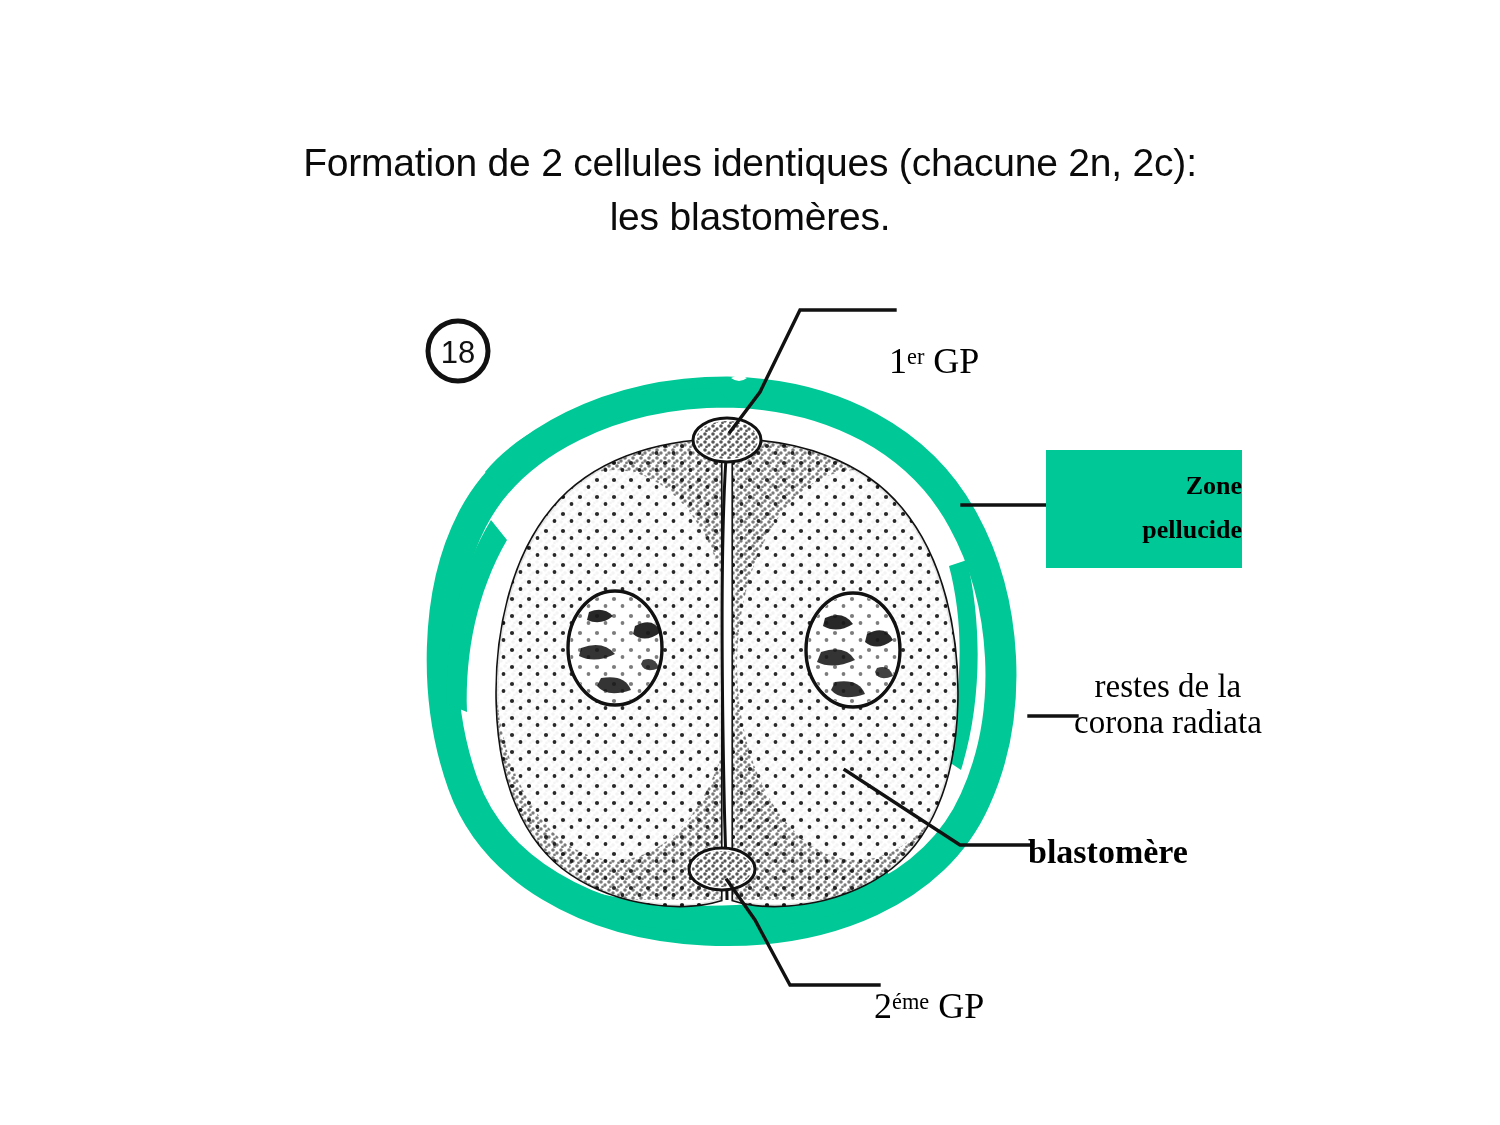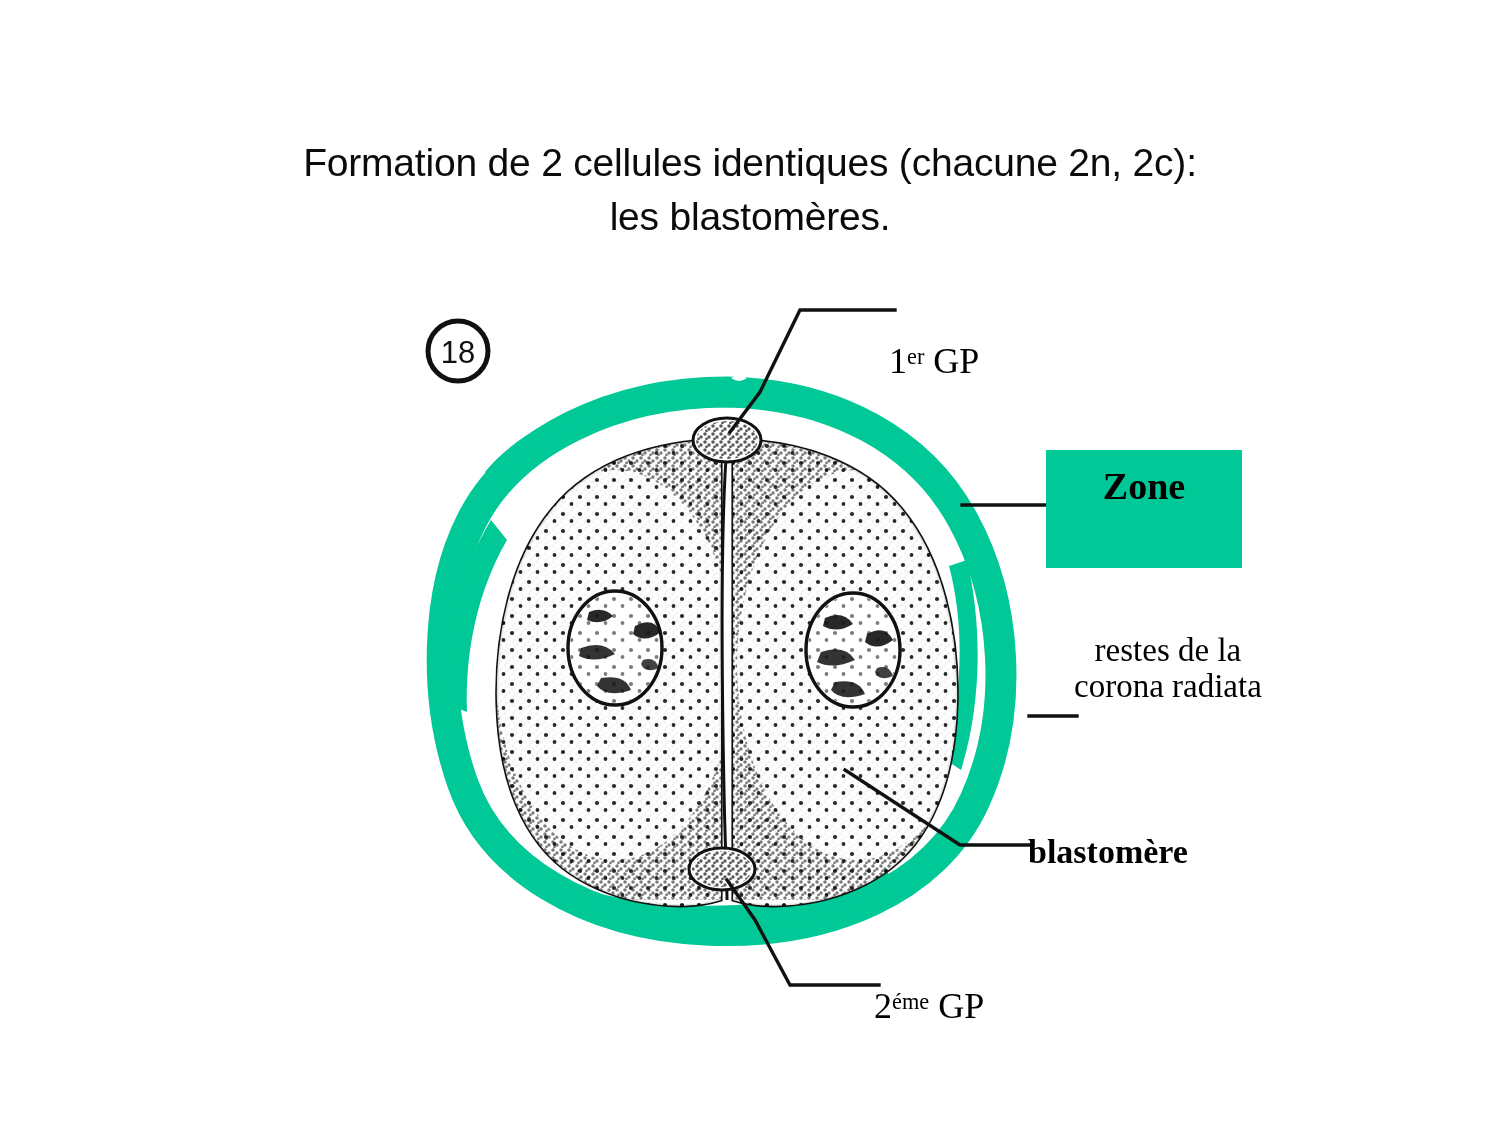--- a/index.html
+++ b/index.html
@@ -62,21 +62,21 @@
     font-size: 36px;
     margin-top: 45px;
   }
   #lbl-gp2 {
     left: 874px;
     top: 985px;
     font-size: 36px;
   }
   #lbl-corona {
     left: 1074px;
-    top: 632px;
+    top: 668px;
     font-size: 33px;
     line-height: 36px;
     text-align: center;
   }
   #lbl-blasto {
     left: 1028px;
     top: 833px;
     font-size: 34px;
     font-weight: bold;
   }
@@ -89,24 +89,24 @@
     width: 196px;
     height: 118px;
     background: #00c896;
     box-sizing: border-box;
   }
   #zone-box .zone-text {
     position: absolute;
     left: 0;
     top: 14px;
     width: 196px;
-    text-align: center;
+    text-align: right;
     font-family: "Liberation Serif", serif;
     font-weight: bold;
-    font-size: 38px;
+    font-size: 26px;
     line-height: 44px;
     color: #000000;
   }
   #zone-box .zone-text .l2 { display: block; }
 </style>
 </head>
 <body>
 
 <div id="slide">
 
@@ -307,16 +307,17 @@
   <div class="lbl" id="lbl-corona">
     <div>restes de la</div>
     <div>corona radiata</div>
   </div>
 
   <div class="lbl" id="lbl-blasto">blastomère</div>
 
   <div id="zone-box">
     <div class="zone-text">
       <span>Zone</span>
+      <span class="l2">pellucide</span>
     </div>
   </div>
 
 </div>
 
 </body></html>

